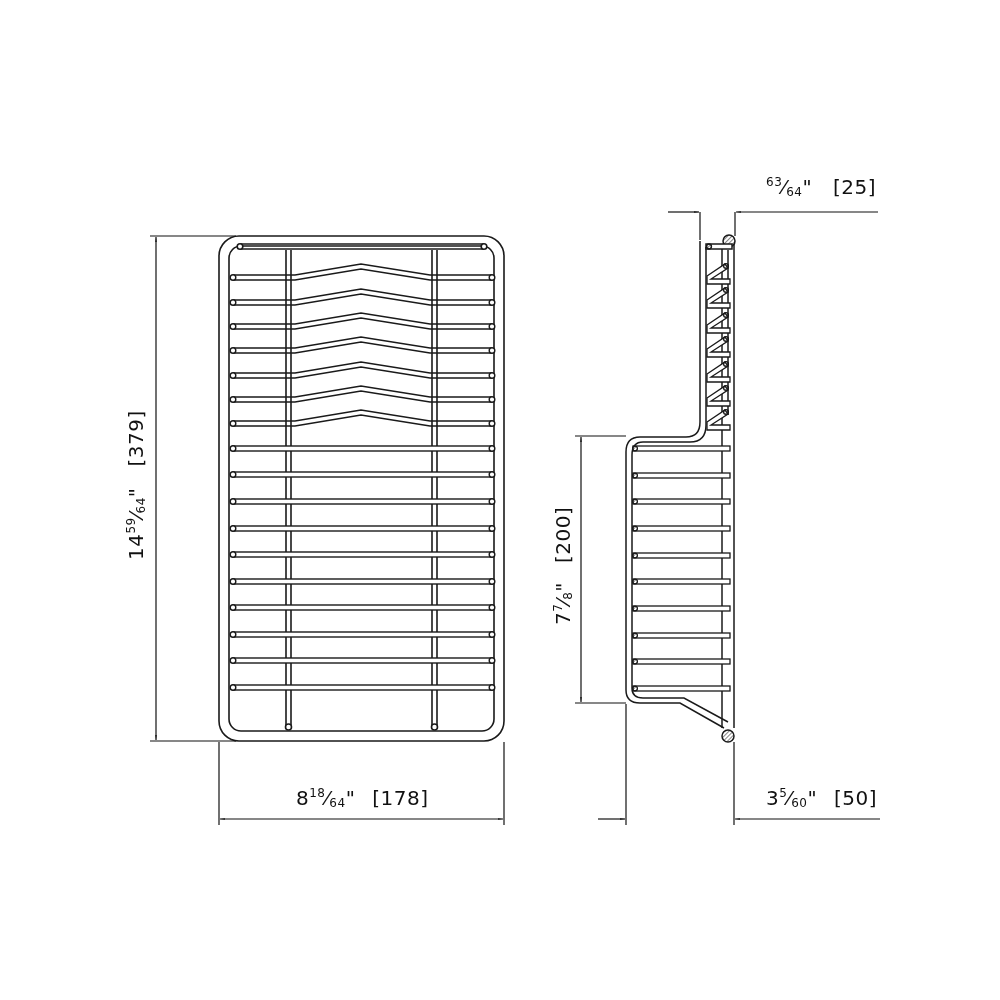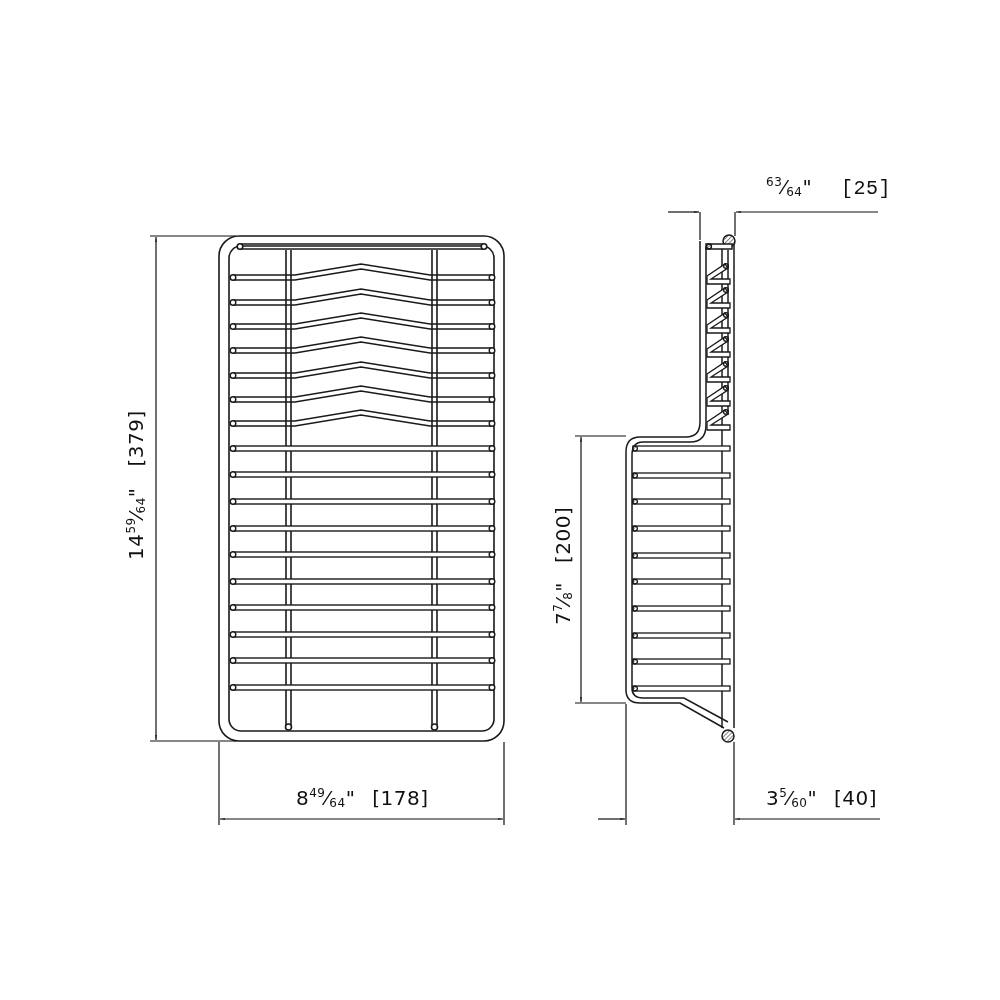--- a/index.html
+++ b/index.html
@@ -255,34 +255,34 @@
 
     <line x1="626" y1="704" x2="626" y2="825"></line>
     <line x1="734" y1="742" x2="734" y2="825"></line>
     <line x1="598" y1="819" x2="625" y2="819" marker-end="url(#arr)"></line>
     <line x1="880" y1="819" x2="735" y2="819" marker-end="url(#arr)"></line>
   </g>
 </svg>
 
 <div class="dim-label" style="left:766px; top:175px;">
   <sup>63</sup><span class="frac-slash">⁄</span><sub>64</sub><span>"</span>
-  <span style="margin-left:22px;font-family:Liberation Mono, monospace;">[25]</span>
+  <span style="margin-left:14px;">[25]</span>
 </div>
 
 <div class="dim-label rot" style="left:124px; top:560px;">
   <span>14</span><sup>59</sup><span class="frac-slash">⁄</span><sub>64</sub><span>"</span>
   <span style="margin-left:14px;">[379]</span>
 </div>
 
 <div class="dim-label" style="left:296px; top:786px;">
-  <span>8</span><sup>49</sup><span class="frac-slash">⁄</span><sub>64</sub><span>"</span>
+  <span>8</span><sup>18</sup><span class="frac-slash">⁄</span><sub>64</sub><span>"</span>
   <span style="margin-left:10px;">[178]</span>
 </div>
 
 <div class="dim-label rot" style="left:551px; top:625px;">
   <span>7</span><sup>7</sup><span class="frac-slash">⁄</span><sub>8</sub><span>"</span>
   <span style="margin-left:12px;">[200]</span>
 </div>
 
 <div class="dim-label" style="left:766px; top:786px;">
   <span>3</span><sup>5</sup><span class="frac-slash">⁄</span><sub>60</sub><span>"</span>
-  <span style="margin-left:10px;">[40]</span>
+  <span style="margin-left:10px;">[50]</span>
 </div>
 
 </body></html>

